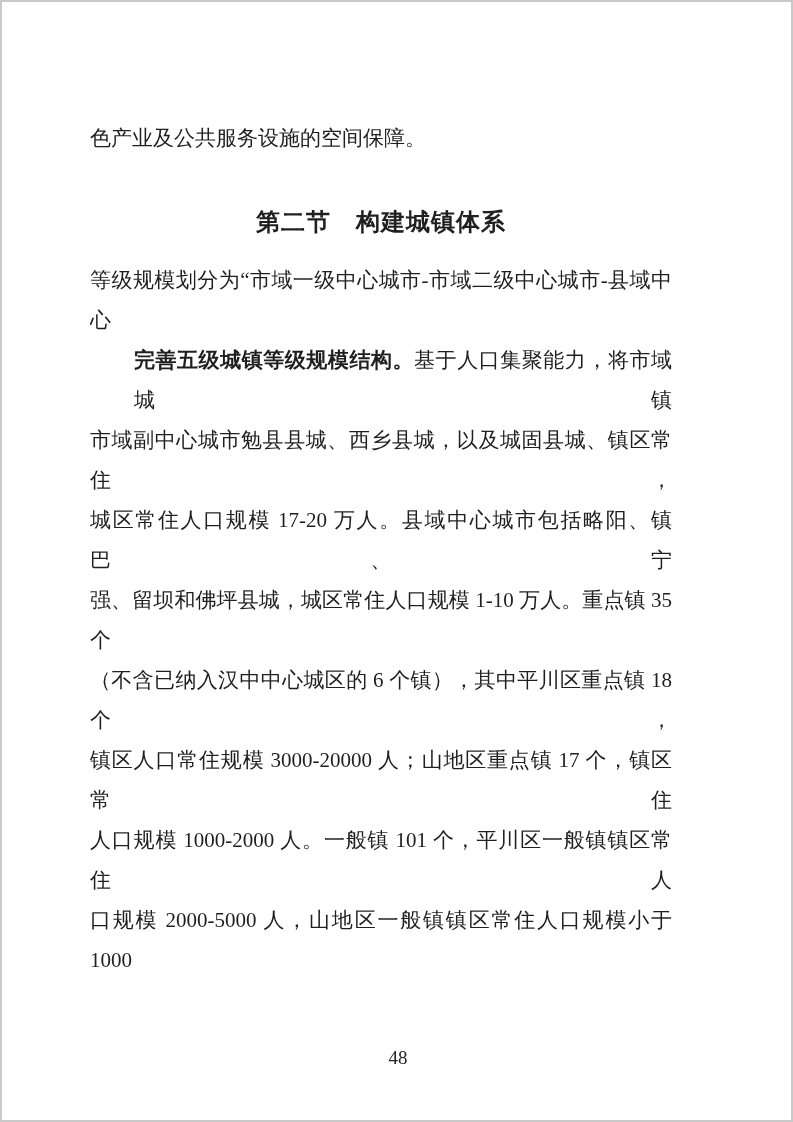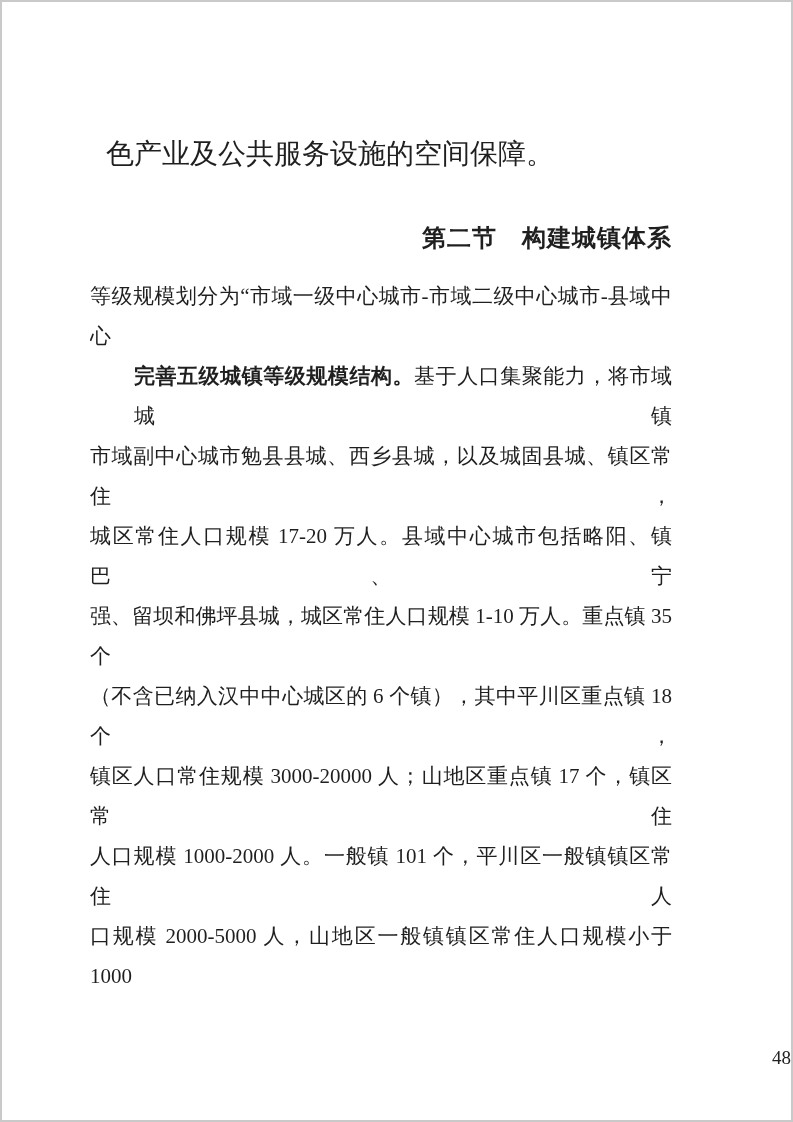--- a/index.html
+++ b/index.html
@@ -18,32 +18,32 @@
     color: #1f1f1f;
     overflow: hidden;
   }
   .content {
     position: absolute;
     left: 88px;
     top: 116px;
     width: 582px;
   }
   .cont-line {
-    margin: 16px;
-    font-size: 28px;
+    margin: 0;
+    font-size: 21px;
     line-height: 40px;
     text-align: left;
   }
   .heading {
     margin: 44px 0 0 0;
     font-family: "Liberation Sans", "DejaVu Sans", sans-serif;
     font-weight: 700;
     font-size: 24px;
     line-height: 40px;
-    text-align: right;
+    text-align: center;
     letter-spacing: 1px;
   }
   .paragraphs {
     margin-top: 18px;
   }
   .para {
     margin: 0;
   }
   .tline {
     font-size: 21px;
@@ -58,21 +58,21 @@
   }
   .lead {
     font-family: "Liberation Sans", "DejaVu Sans", sans-serif;
     font-weight: 700;
   }
   .pageno {
     position: absolute;
     left: 3px;
     right: 0;
     top: 1042px;
-    text-align: right;
+    text-align: center;
     font-size: 19px;
     line-height: 28px;
     color: #222222;
   }
 </style>
 </head>
 <body>
 
 <div class="page">
   <div class="content">

